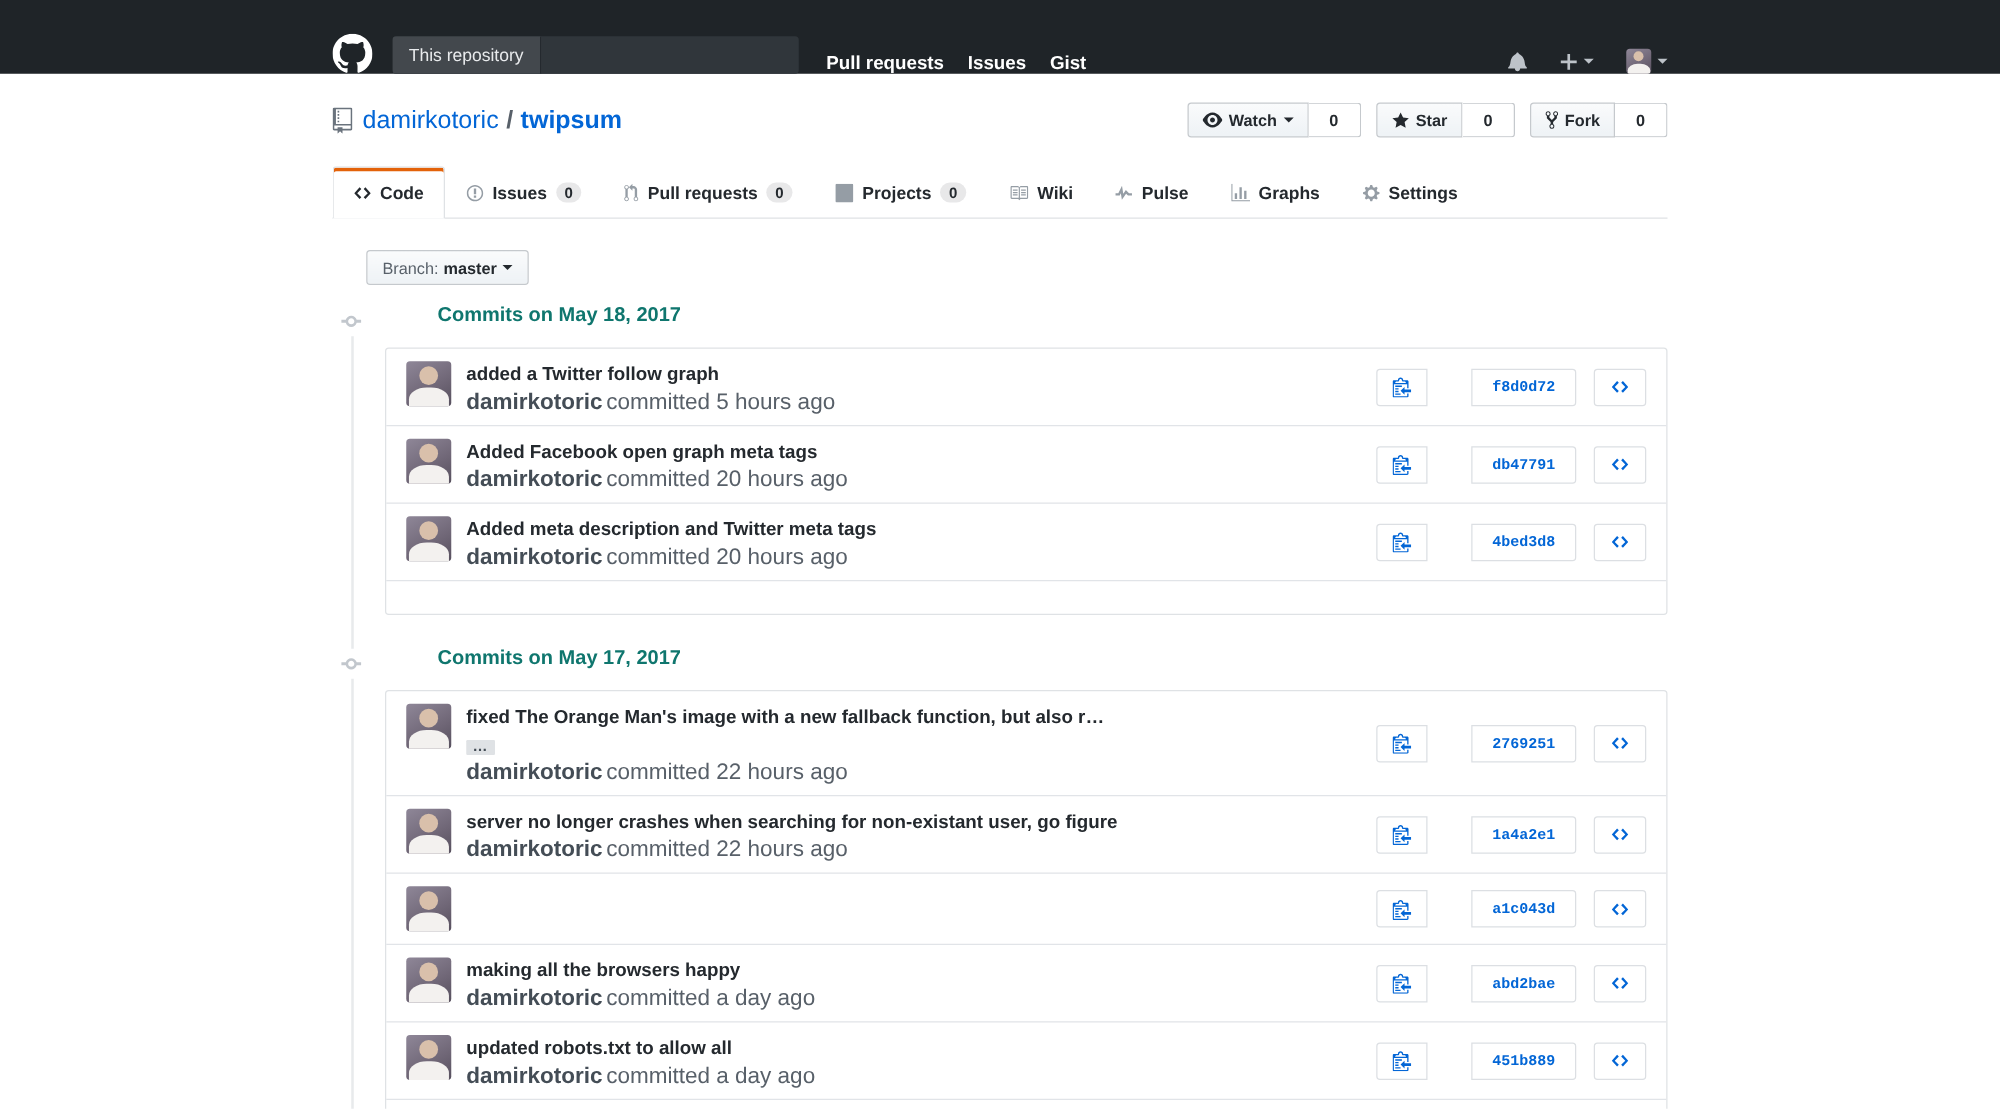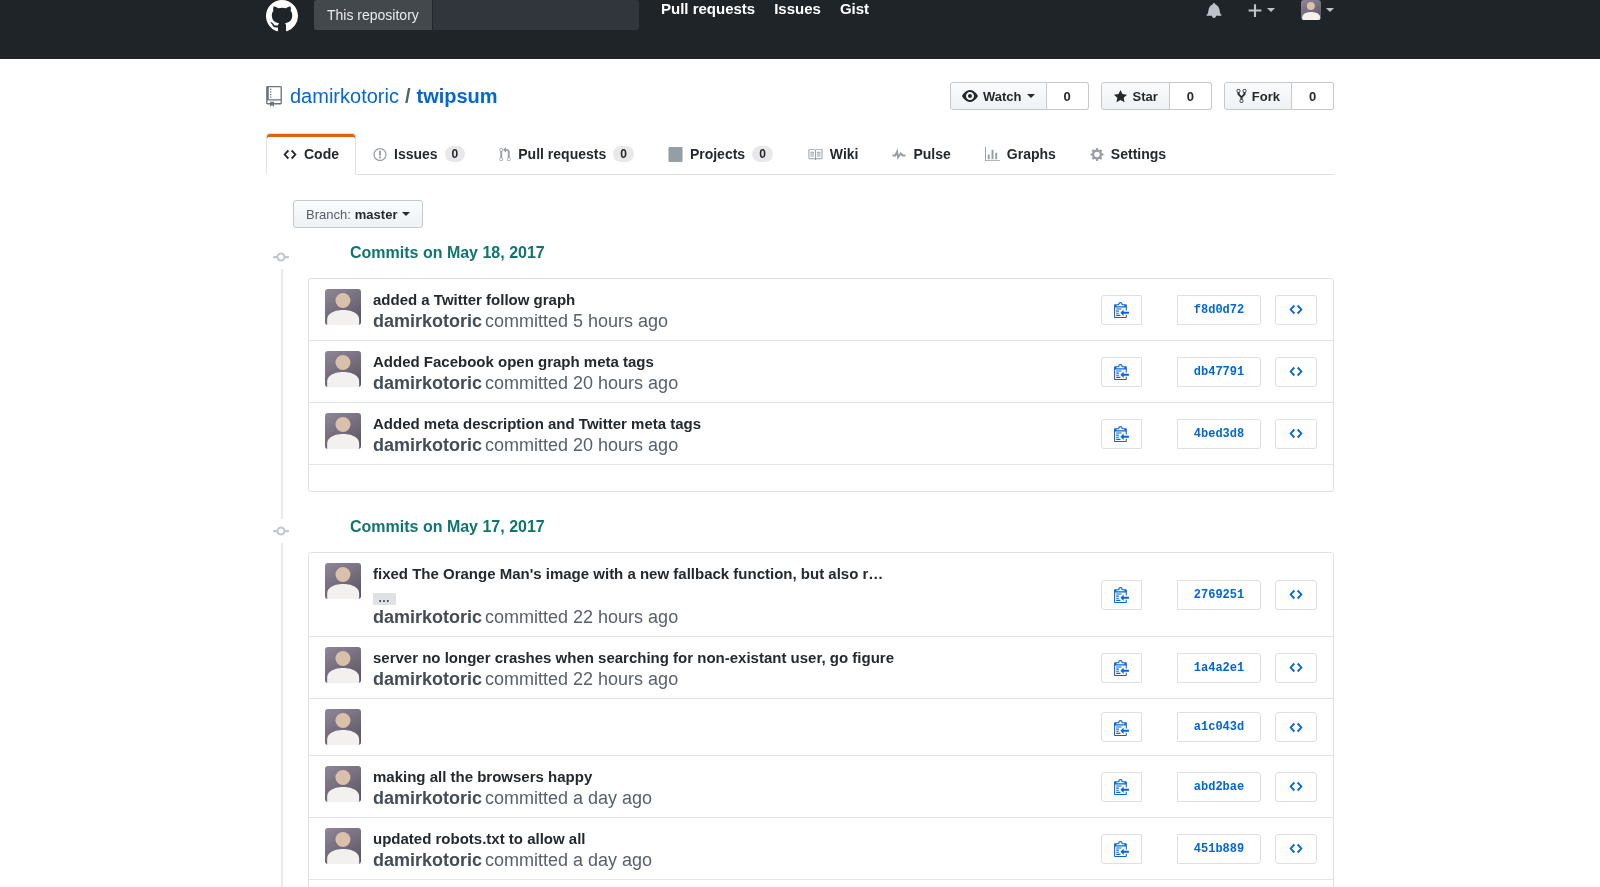--- a/index.html
+++ b/index.html
@@ -3,21 +3,21 @@
 <meta charset="utf-8">
 <style>
   * { margin:0; padding:0; box-sizing:border-box; }
   html,body { width:1600px; height:887px; overflow:hidden; background:#fff;
               font-family:"Liberation Sans","DejaVu Sans",sans-serif; color:#24292e; }
   a { text-decoration:none; cursor:pointer; }
   .container { width:1068px; margin:0 auto; }
 
   
   .site-header { background:#1f2428; height:59px; }
-  .header-inner { display:flex; align-items:flex-start; height:59px; }
+  .header-inner { display:flex; align-items:flex-end; height:59px; }
   .octocat { display:flex; align-items:center; margin-right:16px; }
   .search-wrap { display:flex; align-items:stretch; width:325px; height:30px; margin-right:22px;
                  background:#30363b; border-radius:3px; overflow:hidden; }
   .search-scope { display:flex; align-items:center; padding:0 13px; background:#43484d;
                   color:#e9ebed; font-size:14px; font-weight:400; border-right:1px solid #24292e; white-space:nowrap; }
   .search-input { flex:1; background:transparent; border:none; outline:none; color:#e9ebed;
                   font-size:14px; padding:0 10px; font-family:inherit; }
   .search-input::placeholder { color:#8a9095; }
   .hnav { display:flex; align-items:center; }
   .hnav a { color:#fff; font-size:15px; font-weight:700; margin-right:19px; }

